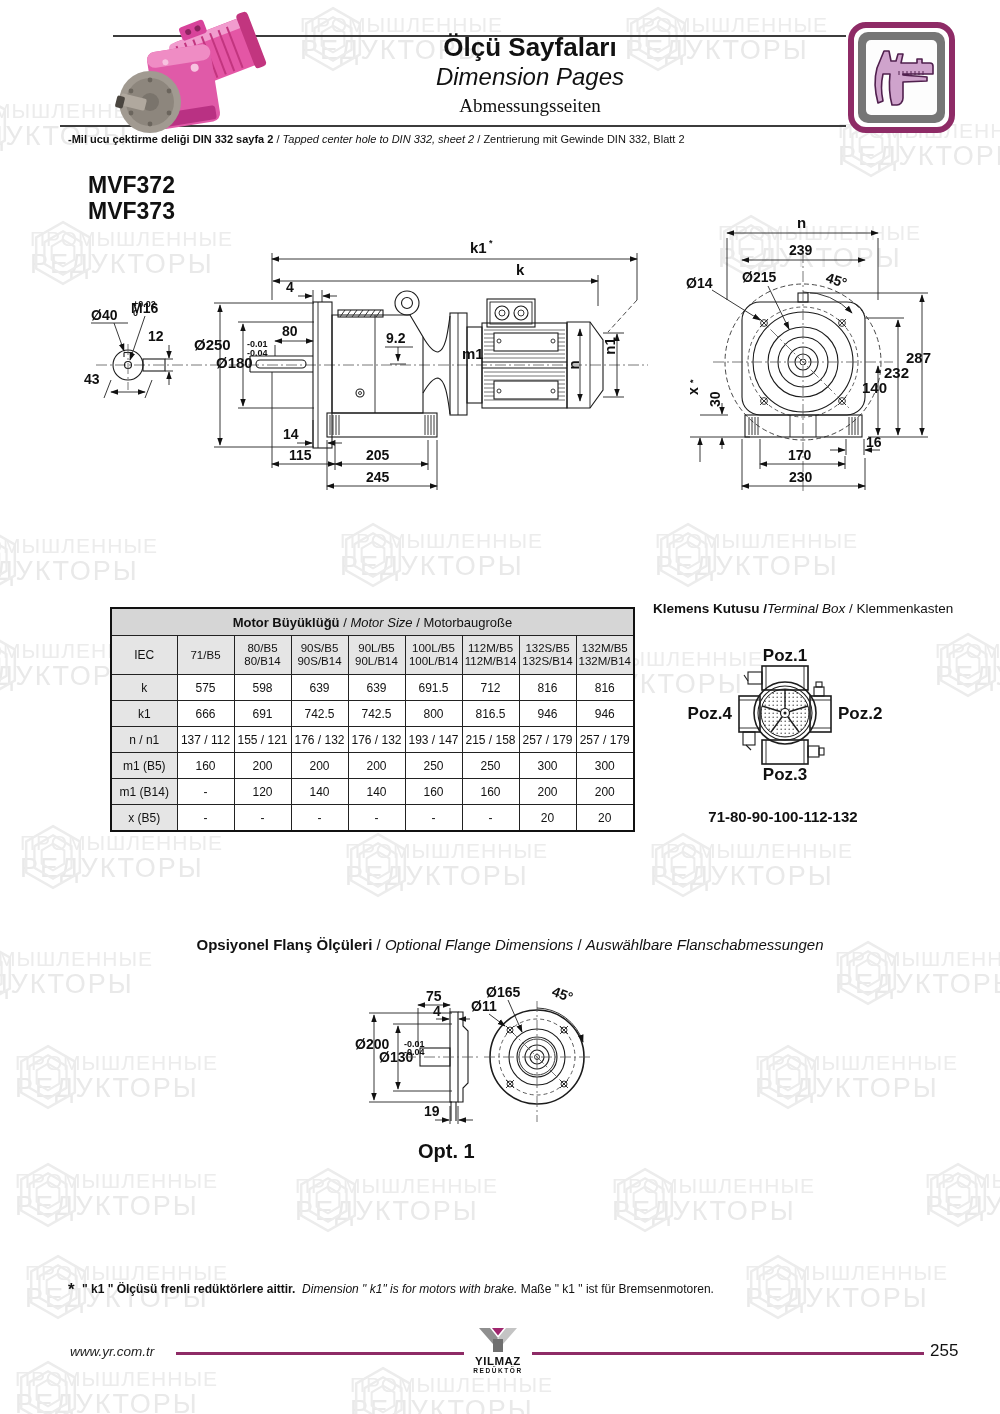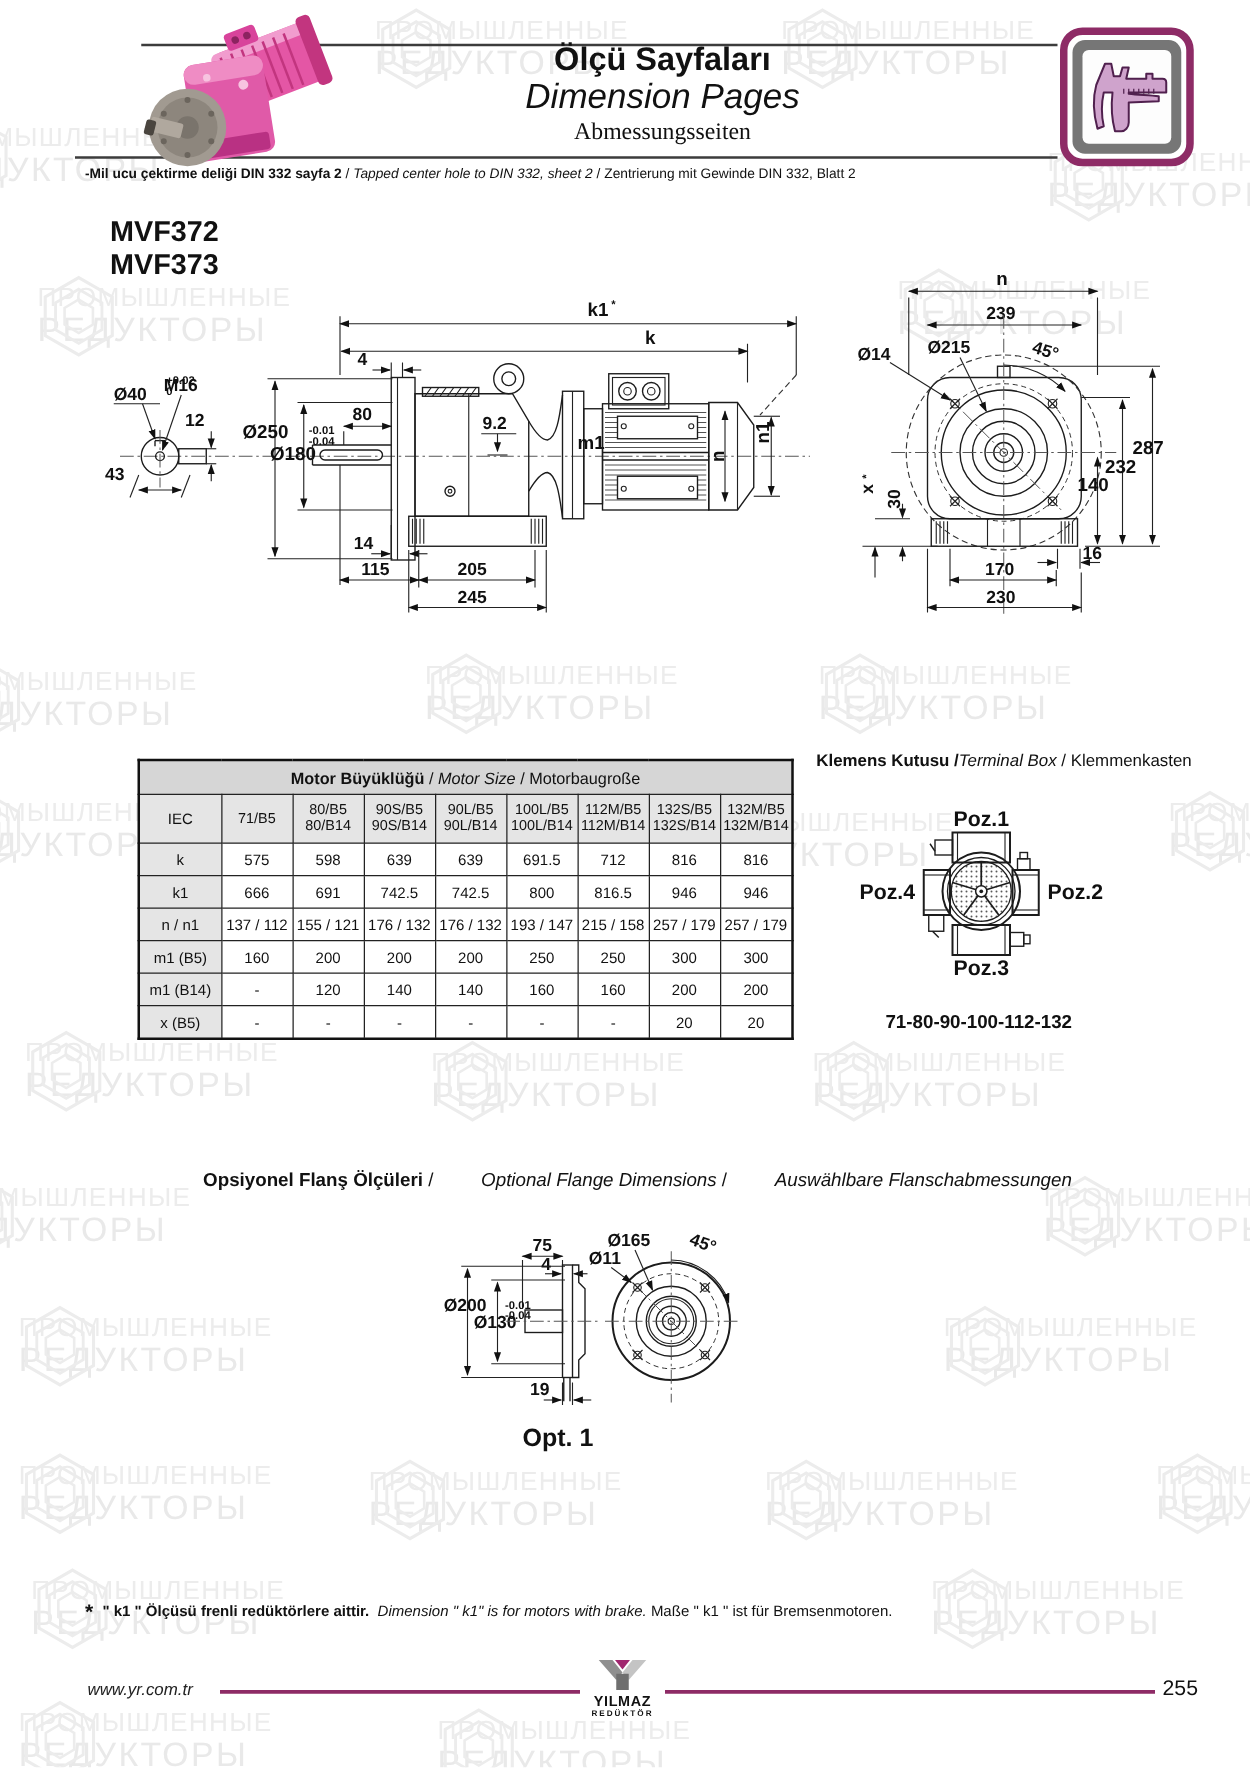--- a/index.html
+++ b/index.html
@@ -8,21 +8,21 @@
   
   .wm{position:absolute;display:flex;align-items:center;gap:8px;pointer-events:none;}
   .wm svg{width:66px;height:66px;flex:0 0 auto;}
   .wmt{display:flex;flex-direction:column;line-height:1.05;white-space:nowrap;}
   .wmt .l1{font-size:21px;letter-spacing:1px;color:#ececec;}
   .wmt .l2{font-size:27px;letter-spacing:2px;color:#e9e9e9;}
   
   .hline{position:absolute;height:2px;background:#3c3c3c;}
   .titlebox{position:absolute;left:240px;top:33px;width:580px;text-align:center;}
   .titlebox .t1{font-size:26px;font-weight:bold;line-height:29px;}
-  .titlebox .t2{font-size:28px;font-style:italic;line-height:29px;}
+  .titlebox .t2{font-size:24px;font-style:italic;line-height:29px;}
   .titlebox .t3{font-size:19px;line-height:29px;font-family:Liberation Serif, serif;}
   .note{position:absolute;left:68px;top:133px;width:870px;font-size:11px;white-space:nowrap;}
   .note b{font-weight:bold;} .note i{font-style:italic;}
   .models{position:absolute;left:88px;top:172px;font-size:23px;font-weight:bold;line-height:26px;}
   
   .cal{position:absolute;left:848px;top:22px;width:107px;height:111px;box-sizing:border-box;
        border:6px solid #8e2b66;border-radius:18px;background:#fff;padding:4px;}
   .calmid{width:100%;height:100%;box-sizing:border-box;background:#767676;border-radius:10px;padding:8px;}
   .calin{width:100%;height:100%;background:#fdfdfd;border-radius:5px;display:flex;align-items:center;justify-content:center;}
   
@@ -48,21 +48,21 @@
   .mtable th{background:#e5e5e5;font-weight:normal;margin-left:40px;}
   .mtable .colh{white-space:pre-line;font-size:11.5px;line-height:13px;height:38px;}
   .mtable td{background:#fff;}
   .mtable{border:2px solid #111;}
   .lblcol{width:66px;} .datcol{width:57px;}
   
   .tbhead{position:absolute;left:653px;top:601px;font-size:13.5px;white-space:nowrap;}
   .tbhead b{font-weight:bold;} .tbhead i{font-style:italic;text-align:right;}
   
   .flhead{position:absolute;left:150px;top:936px;width:720px;text-align:center;font-size:15px;white-space:nowrap;}
-  .flhead b{font-weight:bold;} .flhead i{font-style:italic;margin-left:34px;}
+  .flhead b{font-weight:bold;} .flhead i{font-style:italic;}
   .optcap{position:absolute;left:418px;top:1140px;width:120px;text-align:left;font-size:20px;font-weight:bold;}
   
   .fn{position:absolute;left:68px;width:900px;font-size:12px;white-space:nowrap;}
   .fn b{font-weight:bold;} .fn i{font-style:italic;}
   .fn .star{font-size:17px;font-weight:bold;vertical-align:-2px;margin-right:4px;}
   .site{position:absolute;left:70px;top:1344px;font-size:13.5px;font-style:italic;color:#222;}
   .frule{position:absolute;top:1352px;height:2.5px;background:#8e2b66;}
   .logo{position:absolute;left:468px;top:1328px;width:60px;text-align:center;line-height:1;}
   .logo .nm{font-size:11.5px;font-weight:bold;letter-spacing:.5px;margin-top:1px;}
   .logo .nm2{font-size:6.5px;font-weight:bold;letter-spacing:1.6px;}

